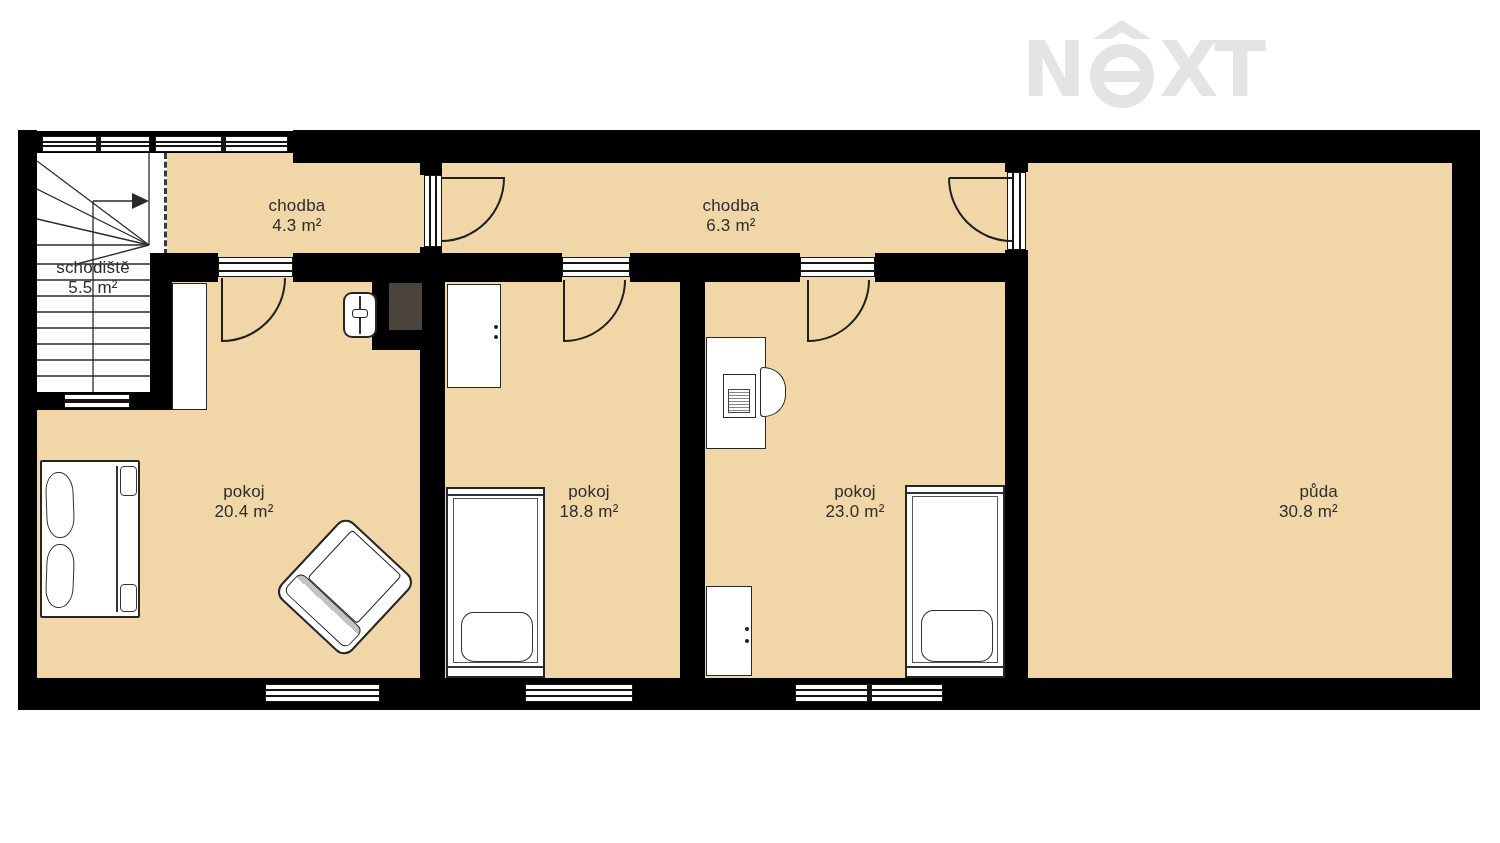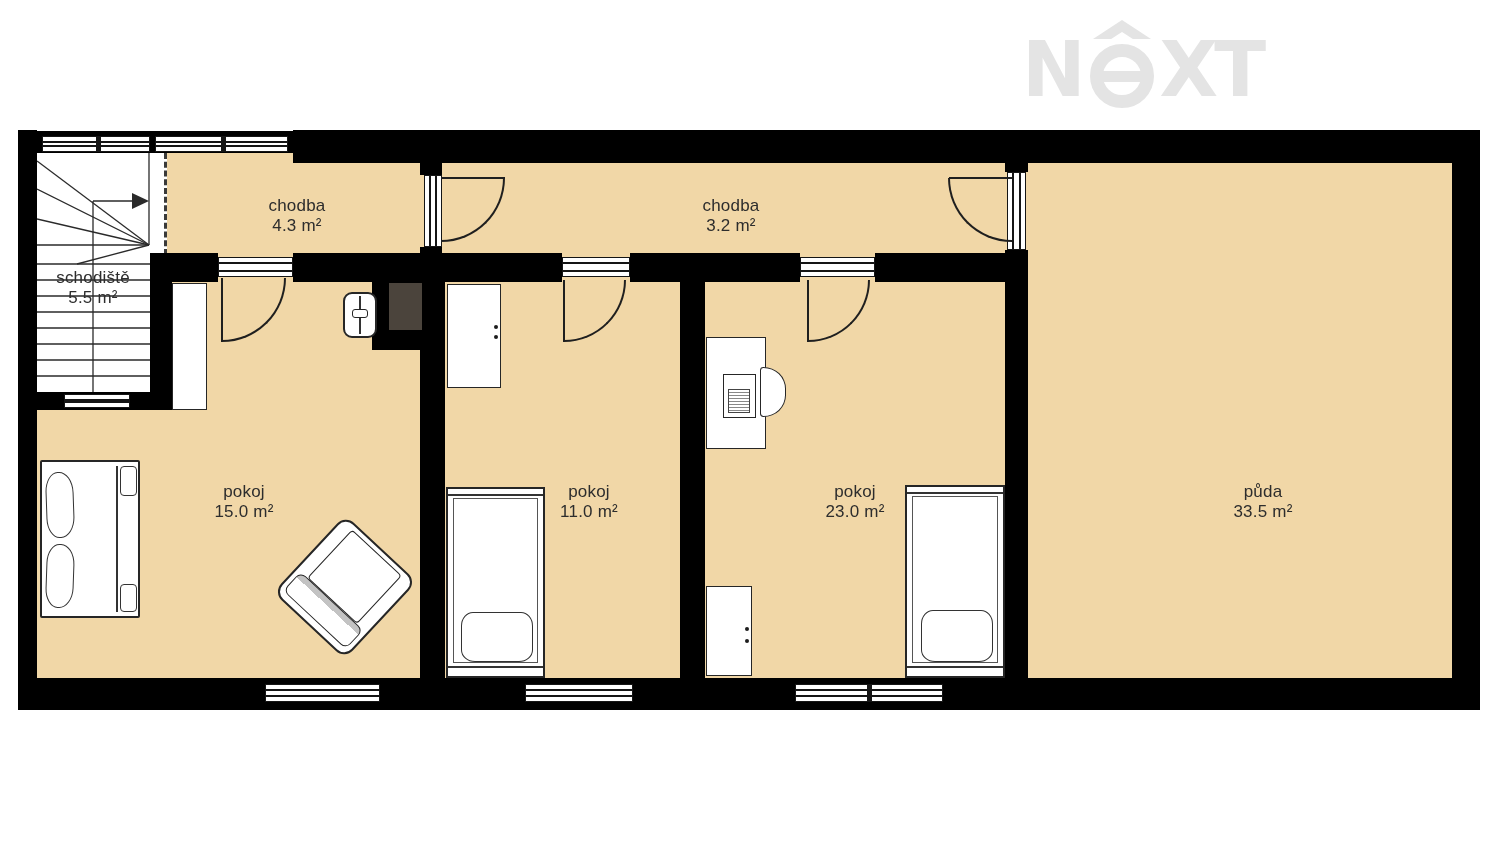--- a/index.html
+++ b/index.html
@@ -188,42 +188,42 @@
     <span class="knob" style="right:2px;top:40px;"></span>
     <span class="knob" style="right:2px;top:52px;"></span>
   </div>
   <div class="furn" style="left:905px;top:485px;width:100px;height:193px;">
     <div class="abs" style="left:0;top:0;right:0;height:7px;border-bottom:2px solid #333;"></div>
     <div class="abs" style="left:5px;top:9px;right:5px;bottom:13px;border:1px solid #555;"></div>
     <div class="abs" style="left:0;bottom:0;right:0;height:10px;border-top:2px solid #333;background:#fff;"></div>
     <div class="pillow" style="left:14px;bottom:14px;width:72px;height:52px;border-radius:12px 12px 14px 14px / 14px 14px 12px 12px;"></div>
   </div>
 
-  <div class="lbl" style="left:18px;top:268px;">
+  <div class="lbl" style="left:18px;top:258px;">
     <div>schodiště</div>
     <div>5.5 m²</div>
   </div>
   <div class="lbl" style="left:222px;top:196px;">
     <div>chodba</div>
     <div>4.3 m²</div>
   </div>
   <div class="lbl" style="left:656px;top:196px;">
     <div>chodba</div>
-    <div>3.2 m²</div>
+    <div>6.3 m²</div>
   </div>
   <div class="lbl" style="left:169px;top:482px;">
     <div>pokoj</div>
-    <div>15.0 m²</div>
+    <div>20.4 m²</div>
   </div>
   <div class="lbl" style="left:514px;top:482px;">
     <div>pokoj</div>
-    <div>11.0 m²</div>
+    <div>18.8 m²</div>
   </div>
   <div class="lbl" style="left:780px;top:482px;">
     <div>pokoj</div>
     <div>23.0 m²</div>
   </div>
-  <div class="lbl" style="left:1188px;top:482px;">
+  <div class="lbl" style="left:1188px;top:482px;text-align:right;">
     <div>půda</div>
-    <div>33.5 m²</div>
+    <div>30.8 m²</div>
   </div>
 
 </div>
 
 </body></html>

